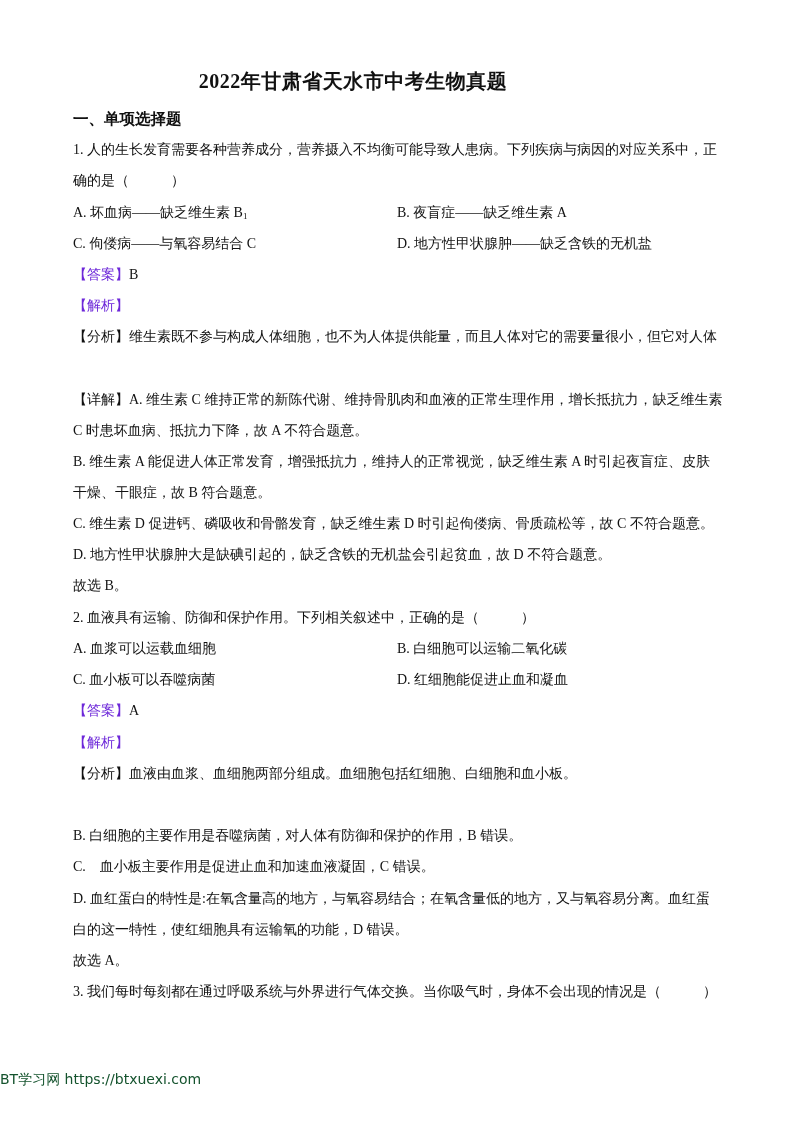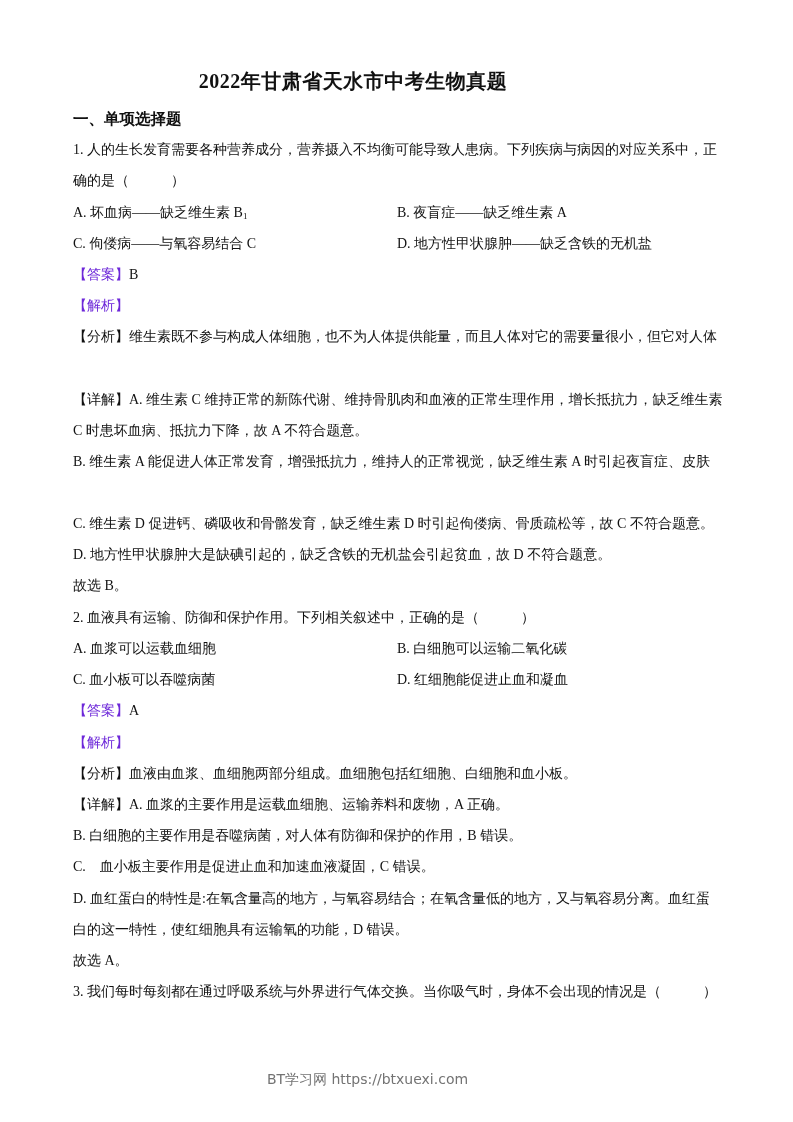--- a/index.html
+++ b/index.html
@@ -5,22 +5,22 @@
   html, body { margin:0; padding:0; background:#fff; }
   body { width:793px; height:1122px; position:relative; overflow:hidden;
     font-family:"Liberation Serif","DejaVu Serif",serif; color:#111; }
   .page { position:absolute; left:0; top:0; width:793px; height:1122px; }
   .title { position:absolute; left:0; width:706px; top:68px; text-align:center;
     font-size:20px; font-weight:bold; letter-spacing:0.5px; }
   .section { position:absolute; left:73px; top:109px; font-size:15.5px; font-weight:bold; }
   .line { position:absolute; left:73px; font-size:14px; line-height:18px; white-space:nowrap; }
   .opt-b { left:397px; }
   .tag { color:#6d28d9; }
-  .footer { position:absolute; left:0; width:735px; top:1071px; text-align:center;
-    font-family:"DejaVu Sans","Liberation Sans",sans-serif; font-size:14px; color:#737373; }
+  .footer { position:absolute; left:0; width:735px; top:1071px; 
+    font-family:"DejaVu Sans","Liberation Sans",sans-serif; font-size:14px; color:#14532d; }
   sub { font-size:9px; vertical-align:-2px; }
 </style>
 </head>
 <body>
 
 <div class="page">
   <div class="title">2022年甘肃省天水市中考生物真题</div>
   <div class="section">一、单项选择题</div>
 
   <div class="line" style="top:141px">1. 人的生长发育需要各种营养成分，营养摄入不均衡可能导致人患病。下列疾病与病因的对应关系中，正</div>
@@ -28,33 +28,33 @@
   <div class="line" style="top:204px"><span>A. 坏血病——缺乏维生素 B</span><sub>1</sub></div>
   <div class="line opt-b" style="top:204px">B. 夜盲症——缺乏维生素 A</div>
   <div class="line" style="top:235px">C. 佝偻病——与氧容易结合 C</div>
   <div class="line opt-b" style="top:235px">D. 地方性甲状腺肿——缺乏含铁的无机盐</div>
   <div class="line" style="top:266px"><span class="tag">【答案】</span><span>B</span></div>
   <div class="line tag" style="top:297px">【解析】</div>
   <div class="line" style="top:328px"><span>【分析】</span><span>维生素既不参与构成人体细胞，也不为人体提供能量，而且人体对它的需要量很小，但它对人体</span></div>
   <div class="line" style="top:391px"><span>【详解】</span><span>A. 维生素 C 维持正常的新陈代谢、维持骨肌肉和血液的正常生理作用，增长抵抗力，缺乏维生素</span></div>
   <div class="line" style="top:422px">C 时患坏血病、抵抗力下降，故 A 不符合题意。</div>
   <div class="line" style="top:453px">B. 维生素 A 能促进人体正常发育，增强抵抗力，维持人的正常视觉，缺乏维生素 A 时引起夜盲症、皮肤</div>
+  <div class="line" style="top:484px">干燥、干眼症，故 B 符合题意。</div>
   <div class="line" style="top:515px">C. 维生素 D 促进钙、磷吸收和骨骼发育，缺乏维生素 D 时引起佝偻病、骨质疏松等，故 C 不符合题意。</div>
   <div class="line" style="top:546px">D. 地方性甲状腺肿大是缺碘引起的，缺乏含铁的无机盐会引起贫血，故 D 不符合题意。</div>
   <div class="line" style="top:577px">故选 B。</div>
 
   <div class="line" style="top:609px">2. 血液具有运输、防御和保护作用。下列相关叙述中，正确的是（　　　）</div>
   <div class="line" style="top:640px">A. 血浆可以运载血细胞</div>
   <div class="line opt-b" style="top:640px">B. 白细胞可以运输二氧化碳</div>
   <div class="line" style="top:671px">C. 血小板可以吞噬病菌</div>
   <div class="line opt-b" style="top:671px">D. 红细胞能促进止血和凝血</div>
   <div class="line" style="top:702px"><span class="tag">【答案】</span><span>A</span></div>
   <div class="line tag" style="top:734px">【解析】</div>
   <div class="line" style="top:765px"><span>【分析】</span><span>血液由血浆、血细胞两部分组成。血细胞包括红细胞、白细胞和血小板。</span></div>
-  <div class="line" style="top:796px"><span>【详解】</span><span>A. 血浆的主要作用是运载血细胞、运输养料和废物，A 正确。</span></div>
   <div class="line" style="top:827px">B. 白细胞的主要作用是吞噬病菌，对人体有防御和保护的作用，B 错误。</div>
   <div class="line" style="top:858px">C.　血小板主要作用是促进止血和加速血液凝固，C 错误。</div>
   <div class="line" style="top:890px">D. 血红蛋白的特性是:在氧含量高的地方，与氧容易结合；在氧含量低的地方，又与氧容易分离。血红蛋</div>
   <div class="line" style="top:921px">白的这一特性，使红细胞具有运输氧的功能，D 错误。</div>
   <div class="line" style="top:952px">故选 A。</div>
 
   <div class="line" style="top:983px">3. 我们每时每刻都在通过呼吸系统与外界进行气体交换。当你吸气时，身体不会出现的情况是（　　　）</div>
 
   <div class="footer">BT学习网 https://btxuexi.com</div>
 </div>

